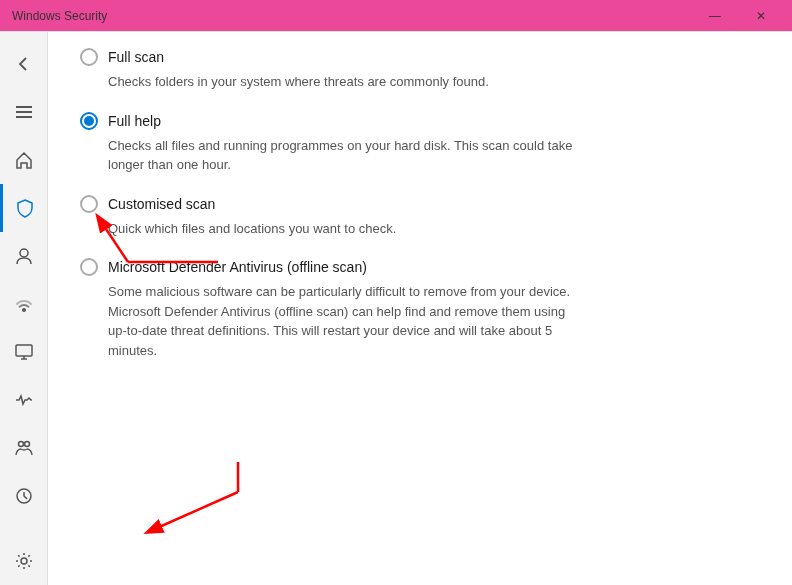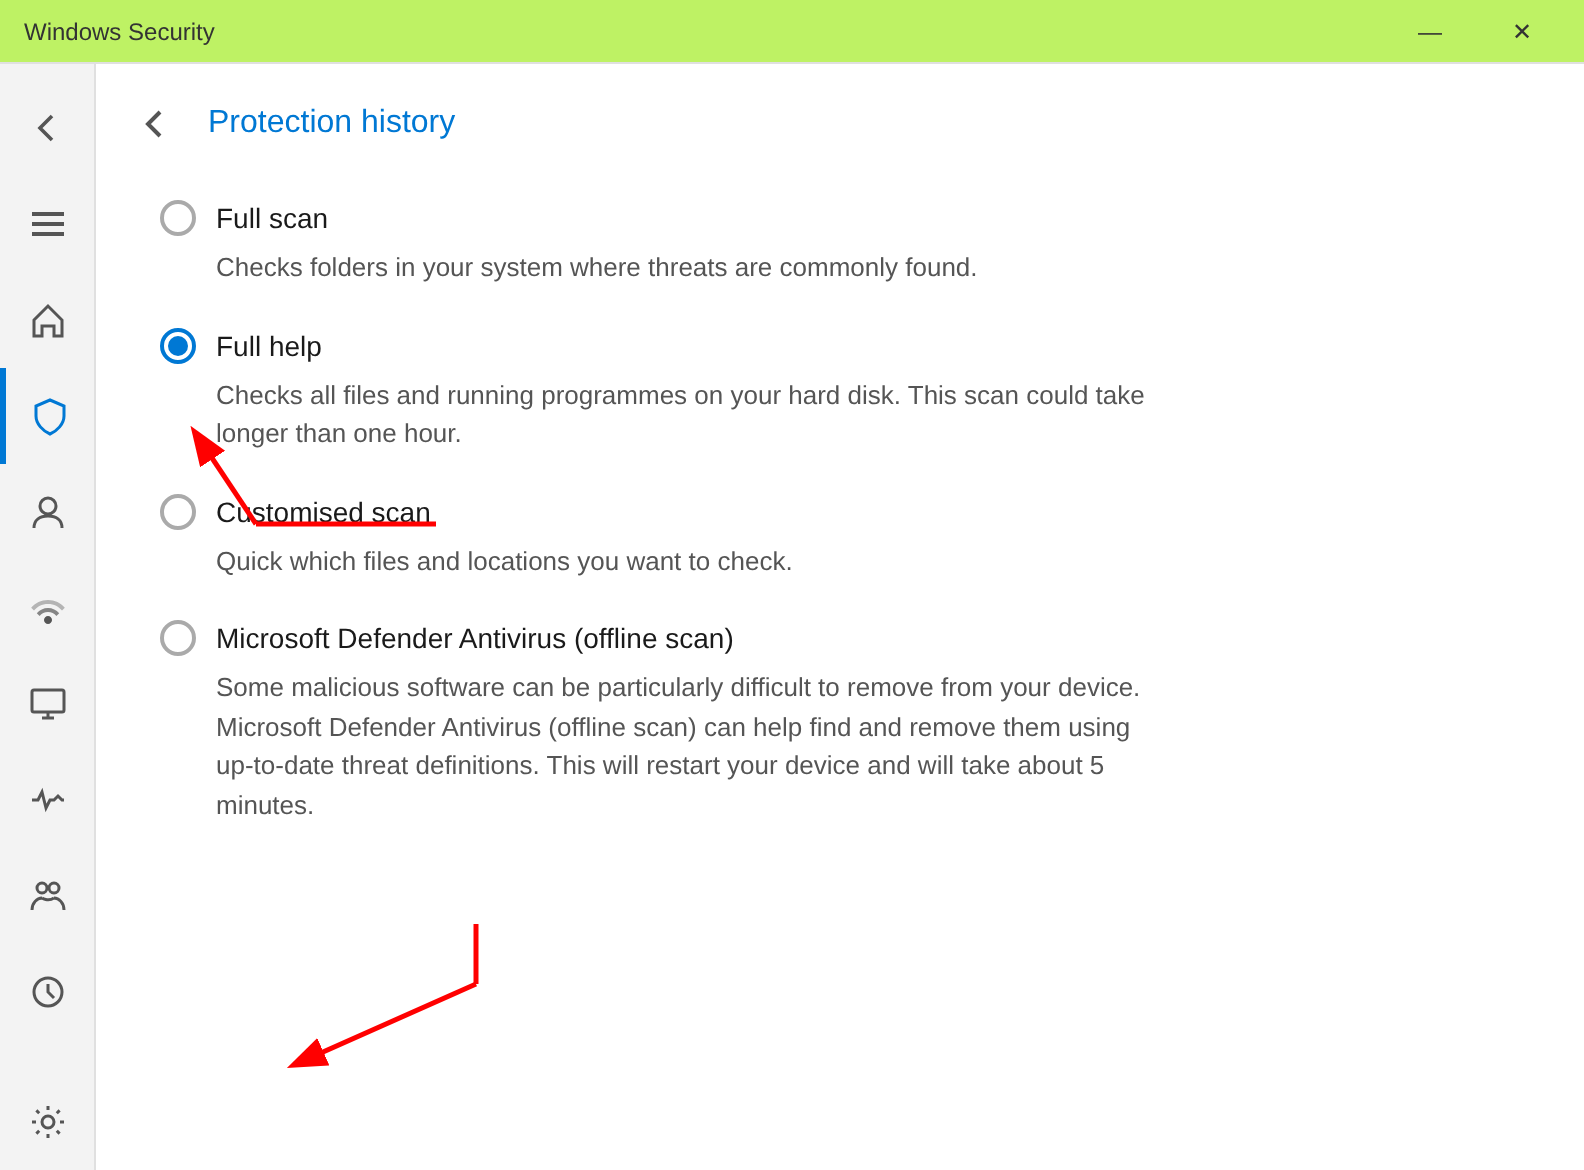--- a/index.html
+++ b/index.html
@@ -8,21 +8,21 @@
       background: #f3f3f3;
       width: 792px;
       height: 585px;
       overflow: hidden;
       display: flex;
       flex-direction: column;
     }
 
     
     .title-bar {
-      background: #bef264;
+      background: #ec4899;
       height: 32px;
       display: flex;
       align-items: center;
       justify-content: space-between;
       padding: 0 8px 0 12px;
       border-bottom: 1px solid #e0e0e0;
       flex-shrink: 0;
     }
     .title-bar-title {
       font-size: 12px;
@@ -304,28 +304,20 @@
         <defs>
           <marker id="arrow-head2" markerWidth="8" markerHeight="8" refX="6" refY="3" orient="auto">
             <path d="M0,0 L0,6 L8,3 z" fill="red"></path>
           </marker>
         </defs>
       </g>
     </svg>
 
     <div class="main-content">
 
-      <div class="page-header">
-        <div class="back-btn">
-          <svg width="16" height="16" viewBox="0 0 16 16" fill="none" stroke="#555" stroke-width="2">
-            <polyline points="10,2 4,8 10,14"></polyline>
-          </svg>
-        </div>
-        <span class="page-title">Protection history</span>
-      </div>
 
       <div class="scan-options" id="scan-options-container">
       <div class="scan-option">
             <div class="scan-option-header">
               <div class="radio-btn"></div>
               <span class="scan-option-label">Full scan</span>
             </div>
             <div class="scan-option-desc">Checks folders in your system where threats are commonly found.</div>
           </div>
           <div class="scan-option">

